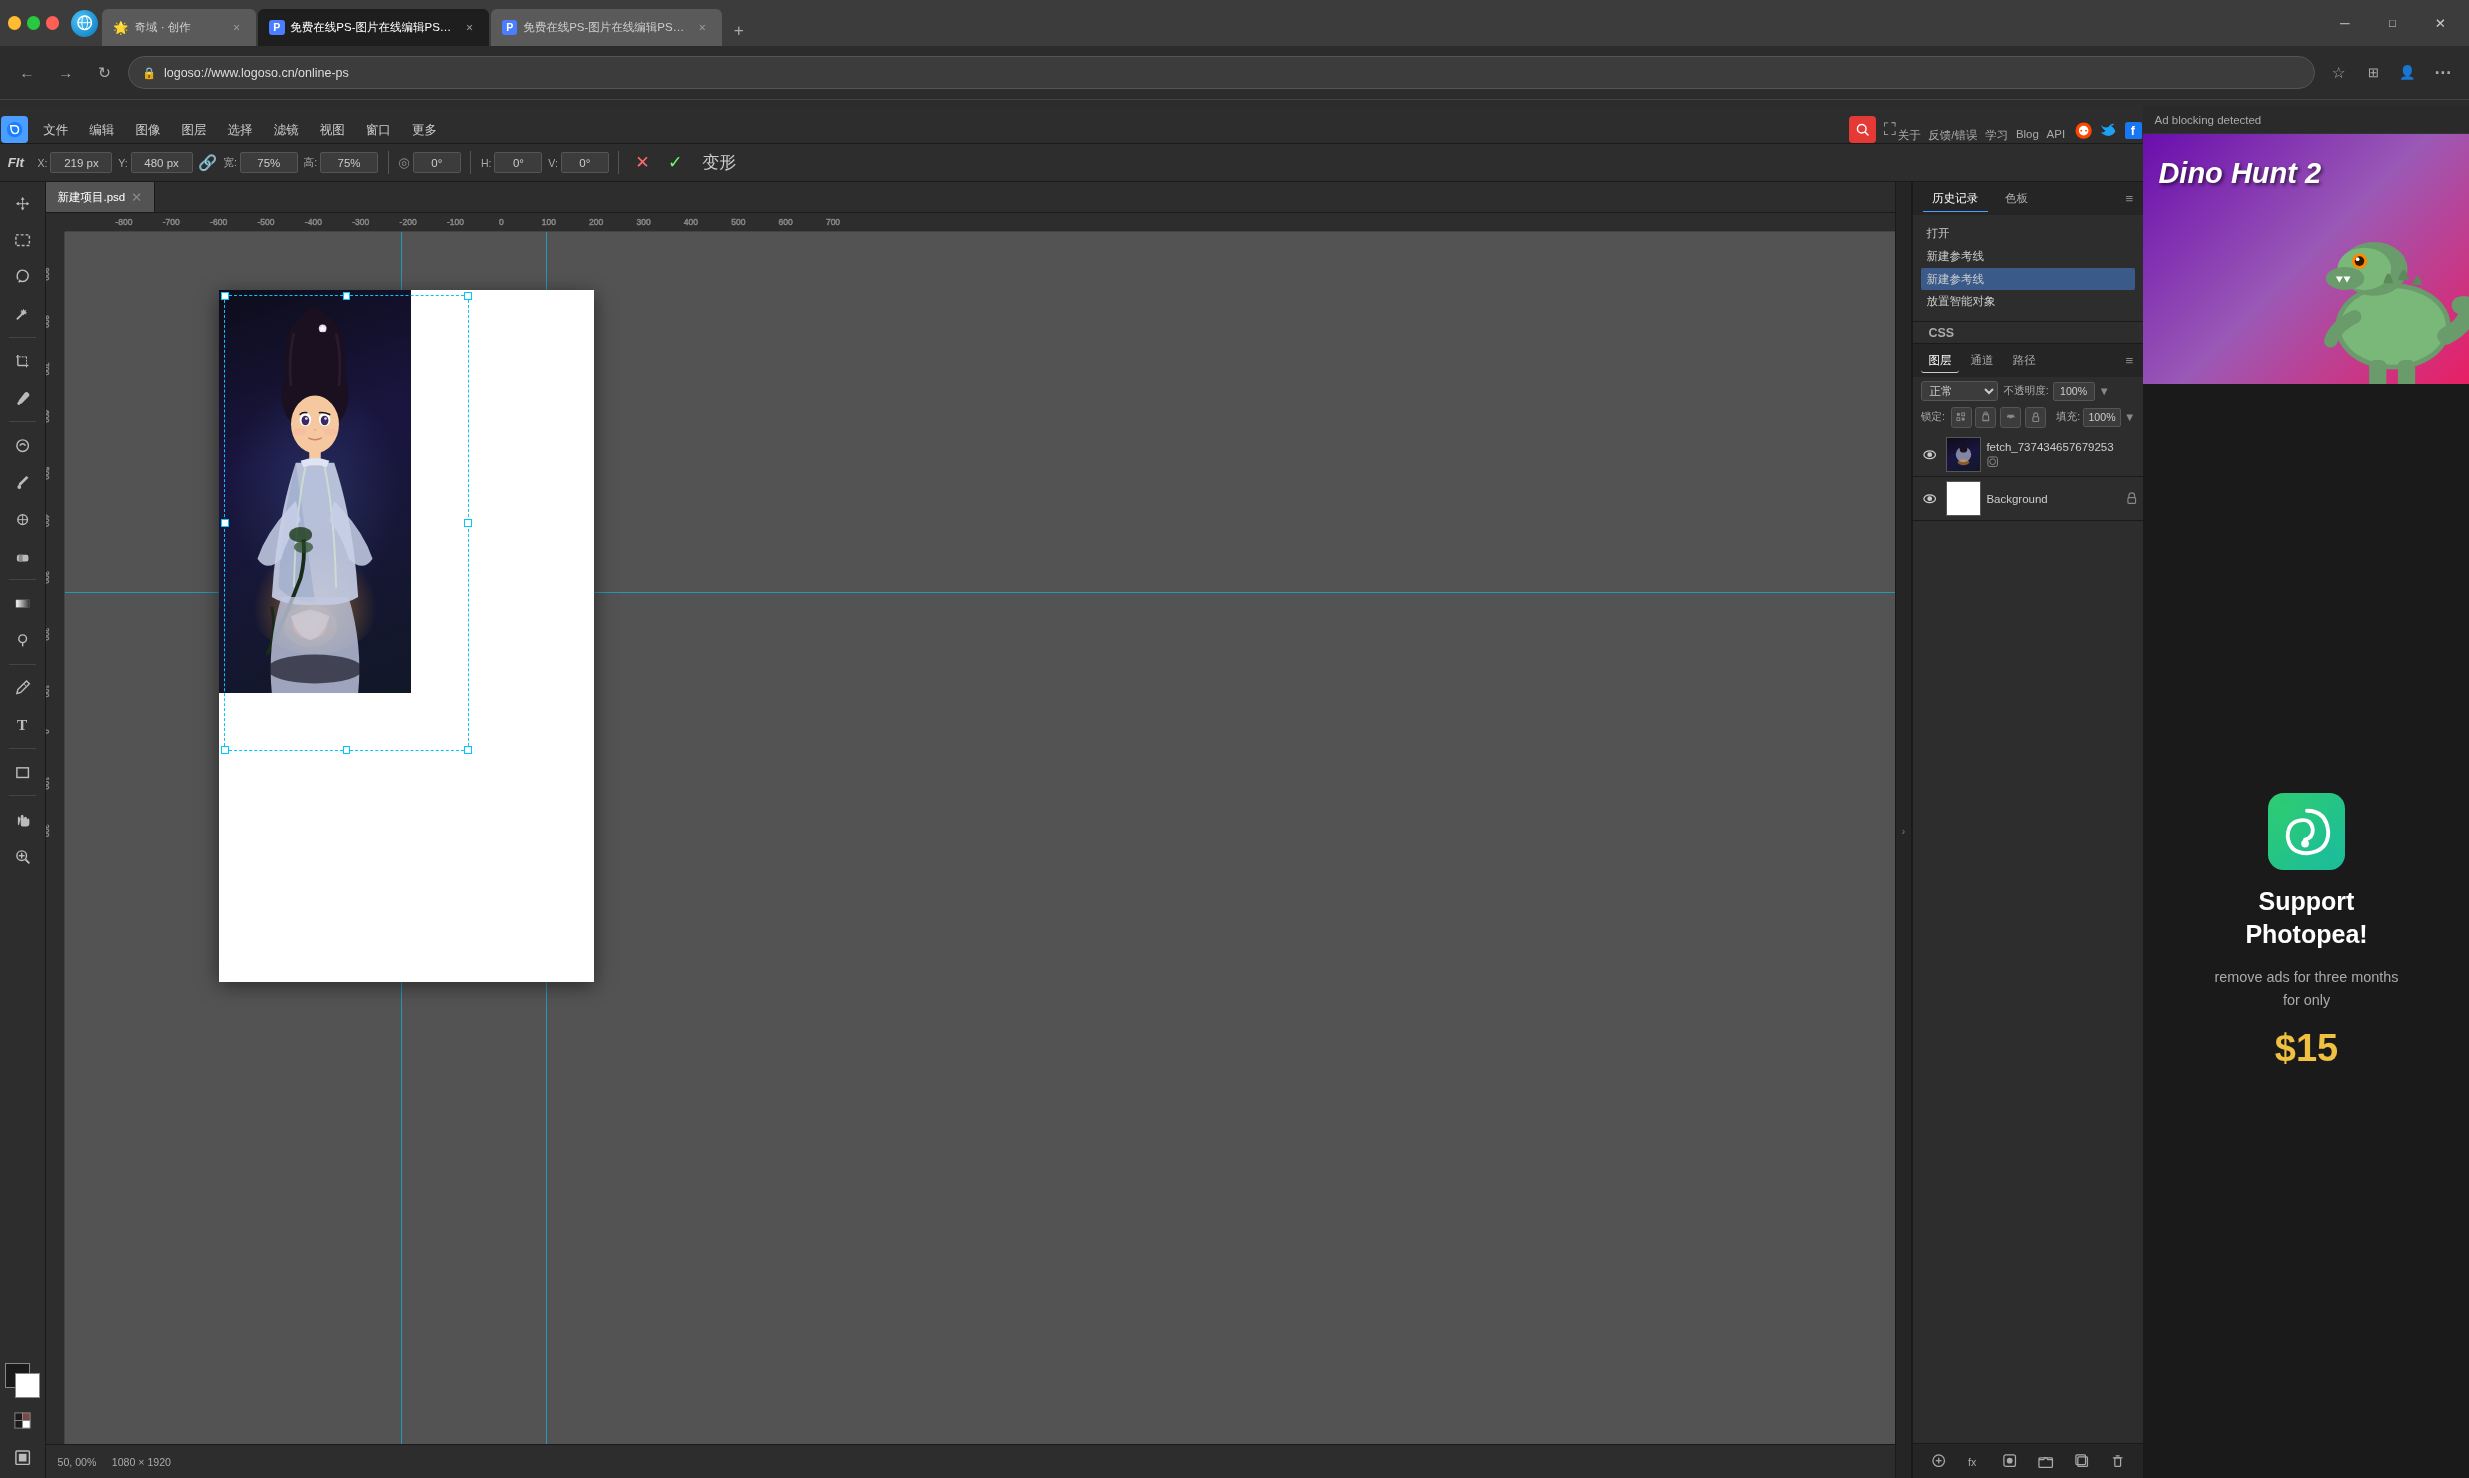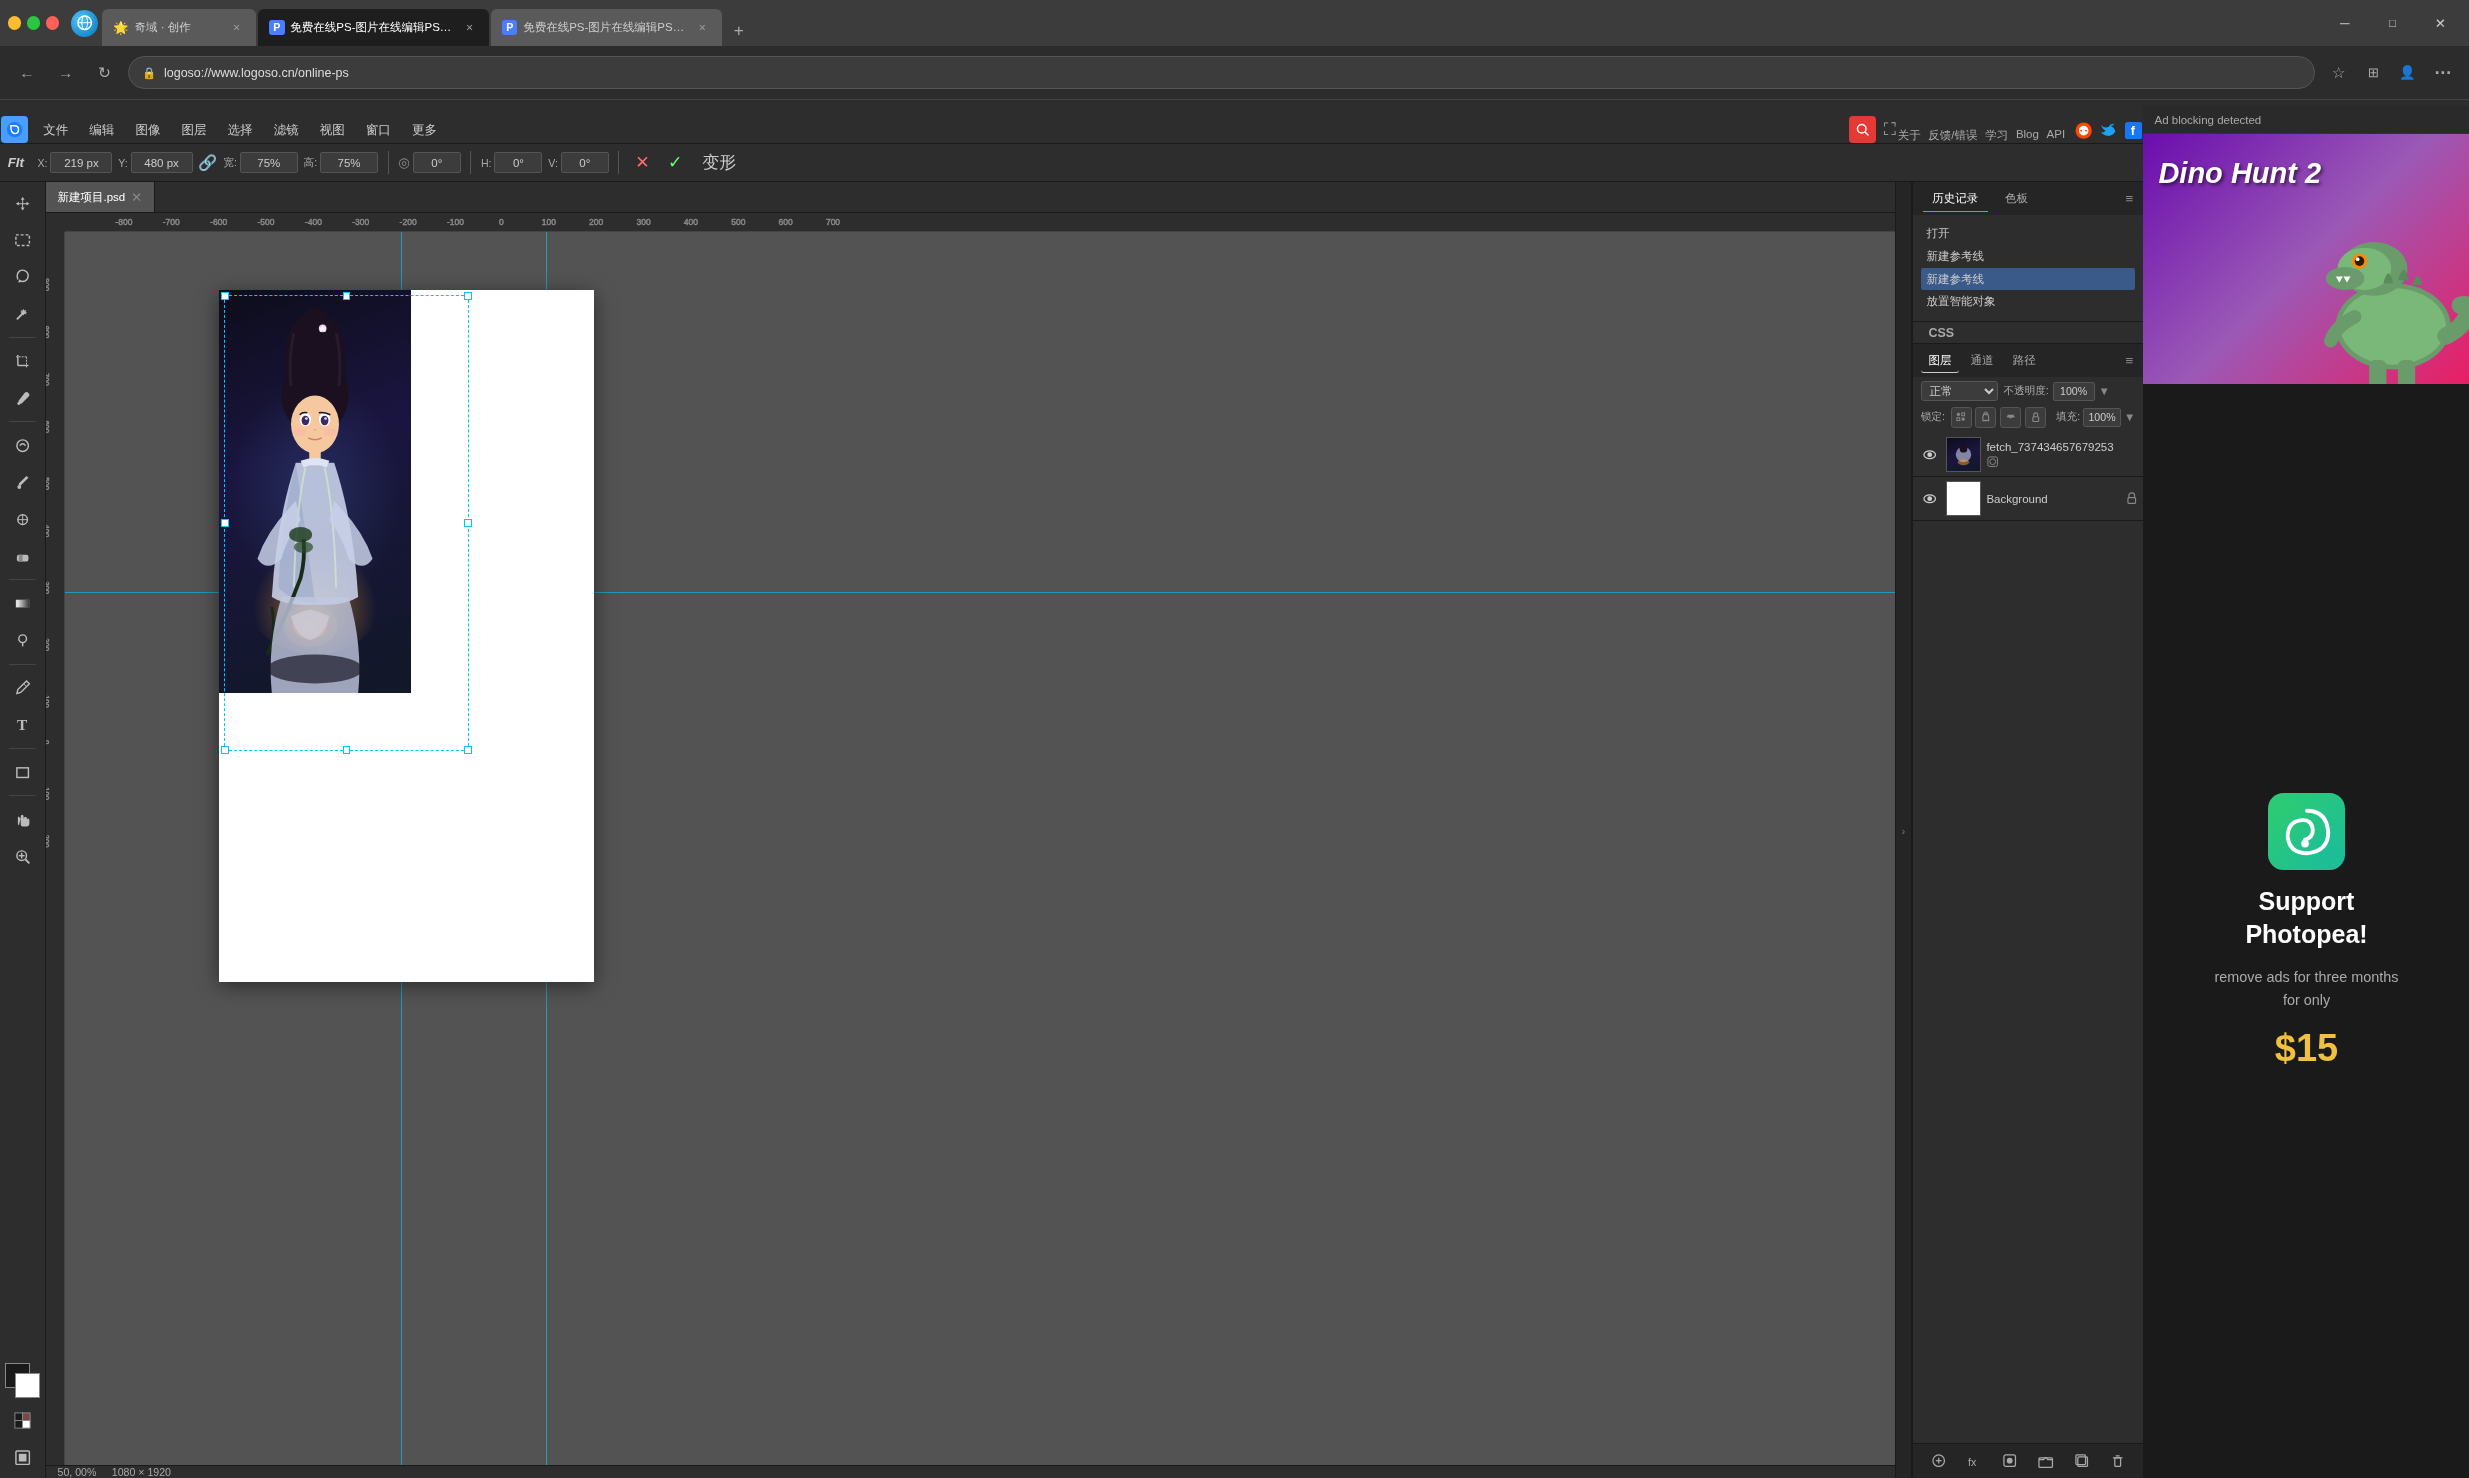--- a/index.html
+++ b/index.html
@@ -395,24 +395,24 @@
     .guide-v {
       position: absolute;
       top: 0; bottom: 0;
       width: 1px;
       background: rgba(0, 200, 255, 0.6);
       pointer-events: none;
     }
 
     
     .status-bar {
-      height: 14px;
+      height: 35px;
       background: #2d2d2d;
       display: flex;
-      align-items: flex-start;
+      align-items: center;
       padding: 0 11.5px;
       gap: 15.4px;
       font-size: 10.6px;
       color: #aaa;
       border-top: 1px solid #1a1a1a;
       flex-shrink: 0;
     }
 
     
     .right-panels {

